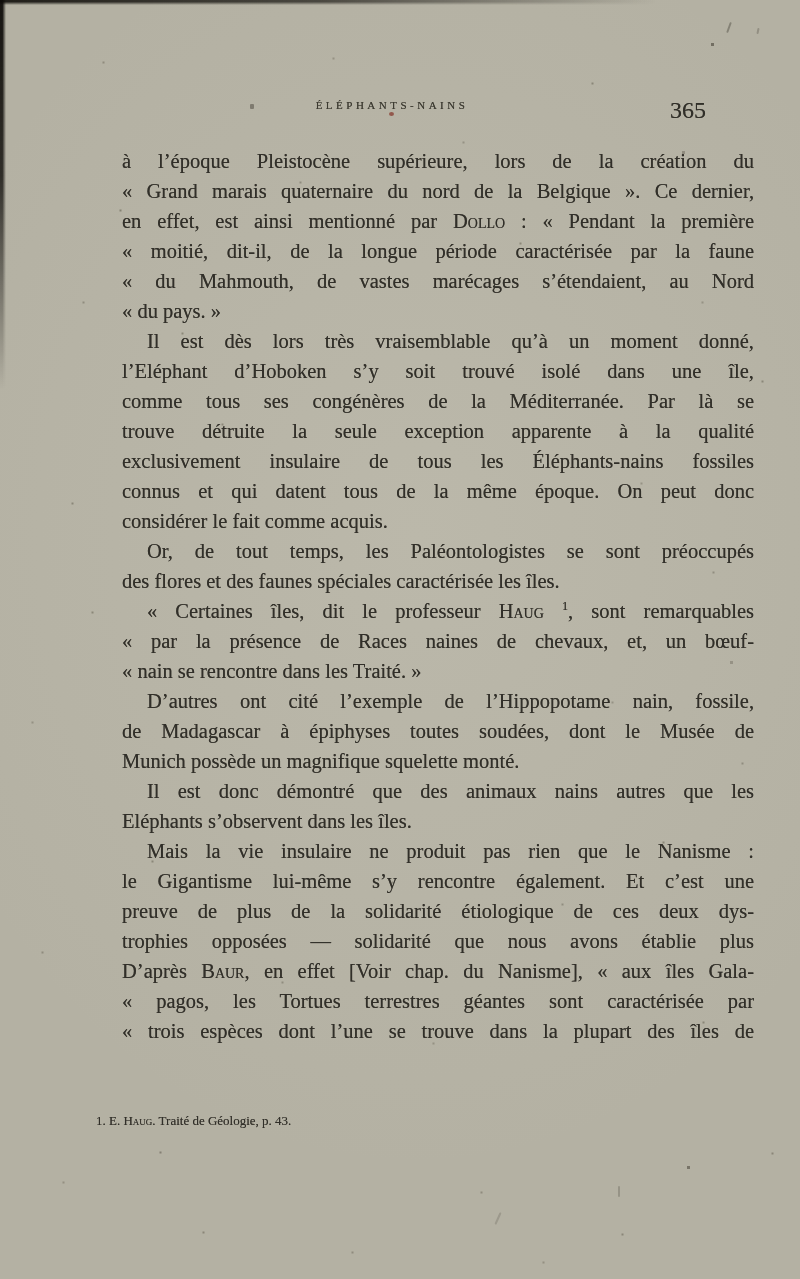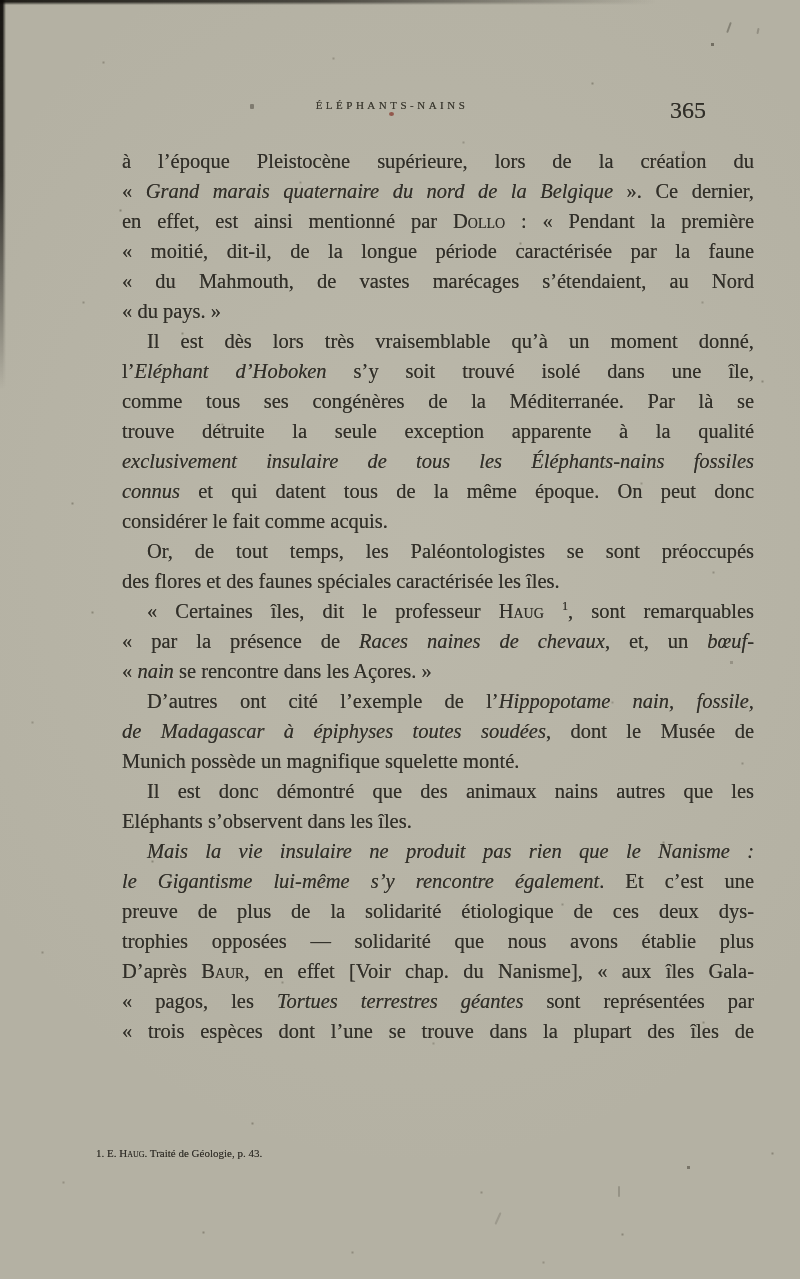--- a/index.html
+++ b/index.html
@@ -86,30 +86,29 @@
     font-size:20.5px;color:var(--color-ink);
     text-shadow:0 0 .5px rgba(45,42,34,.65);
     margin-left:46px;
   }
   .line{
     height:30px;line-height:30px;white-space:nowrap;
     text-align:justify;text-align-last:justify;
   }
   .line.last{text-align-last:left;}
   .line.indent{text-indent:25px;}
-  .seg-i{font-style:italic;}
+  .seg-i{}
   .seg-sc{font-variant:small-caps;}
   .seg-sup{vertical-align:super;font-size:0.6em;line-height:0;}
 
   
   .footnote{
     position:absolute;left:76px;top:1106px;width:632px;
-    font-size:11px;color:var(--color-ink);text-indent:20px;
+    font-size:13px;color:var(--color-ink);text-indent:20px;
     text-shadow:0 0 .4px rgba(45,42,34,.6);
-    margin-top:32px;
   }
 </style>
 </head>
 <body>
 
 <div class="page">
 
   <div class="edge-top"></div>
   <div class="edge-left"></div>
   <div class="speckles"></div>
@@ -137,30 +136,30 @@
       <div class="line"><span class="seg-r">l’</span><span class="seg-i">Eléphant d’Hoboken</span><span class="seg-r"> s’y soit trouvé isolé dans une île,</span></div>
       <div class="line"><span class="seg-r">comme tous ses congénères de la Méditerranée. Par là se</span></div>
       <div class="line"><span class="seg-r">trouve détruite la seule exception apparente à la qualité</span></div>
       <div class="line"><span class="seg-i">exclusivement insulaire de tous les Éléphants-nains fossiles</span></div>
       <div class="line"><span class="seg-i">connus</span><span class="seg-r"> et qui datent tous de la même époque.  On peut donc</span></div>
       <div class="line last"><span class="seg-r">considérer le fait comme acquis.</span></div>
       <div class="line indent"><span class="seg-r">Or, de tout temps, les Paléontologistes se sont préoccupés</span></div>
       <div class="line last"><span class="seg-r">des flores et des faunes spéciales caractérisée les îles.</span></div>
       <div class="line indent"><span class="seg-r">« Certaines îles, dit le professeur </span><span class="seg-sc">Haug</span><span class="seg-r"> </span><span class="seg-sup">1</span><span class="seg-r">, sont remarquables</span></div>
       <div class="line"><span class="seg-r">« par la présence de </span><span class="seg-i">Races naines de chevaux</span><span class="seg-r">, et, un </span><span class="seg-i">bœuf-</span></div>
-      <div class="line last"><span class="seg-r">« </span><span class="seg-i">nain</span><span class="seg-r"> se rencontre dans les Açores. »</span></div>
+      <div class="line last"><span class="seg-r">« </span><span class="seg-i">nain</span><span class="seg-r"> se rencontre dans les Traité. »</span></div>
       <div class="line indent"><span class="seg-r">D’autres ont cité l’exemple de l’</span><span class="seg-i">Hippopotame nain, fossile,</span></div>
       <div class="line"><span class="seg-i">de Madagascar à épiphyses toutes soudées</span><span class="seg-r">, dont le Musée de</span></div>
       <div class="line last"><span class="seg-r">Munich possède un magnifique squelette monté.</span></div>
       <div class="line indent"><span class="seg-r">Il est donc démontré que des animaux nains autres que les</span></div>
       <div class="line last"><span class="seg-r">Eléphants s’observent dans les îles.</span></div>
       <div class="line indent"><span class="seg-i">Mais la vie insulaire ne produit pas rien que le Nanisme :</span></div>
       <div class="line"><span class="seg-i">le Gigantisme lui-même s’y rencontre également</span><span class="seg-r">. Et c’est une</span></div>
       <div class="line"><span class="seg-r">preuve de plus de la solidarité étiologique de ces deux dys-</span></div>
       <div class="line"><span class="seg-r">trophies opposées — solidarité que nous avons établie plus</span></div>
       <div class="line"><span class="seg-r">D’après </span><span class="seg-sc">Baur</span><span class="seg-r">, en effet [Voir chap. du Nanisme], « aux îles Gala-</span></div>
-      <div class="line"><span class="seg-r">« pagos, les </span><span class="seg-i">Tortues terrestres géantes</span><span class="seg-r"> sont représentées par</span></div>
+      <div class="line"><span class="seg-r">« pagos, les </span><span class="seg-i">Tortues terrestres géantes</span><span class="seg-r"> sont caractérisée par</span></div>
       <div class="line"><span class="seg-r">« trois espèces dont l’une se trouve dans la plupart des îles de</span></div>
     </div>
 
   <div class="footnote line last"><span class="seg-r">1. E. </span><span class="seg-sc">Haug</span><span class="seg-r">. Traité de Géologie, p. 43.</span></div>
 
 </div>
 
 </body></html>

